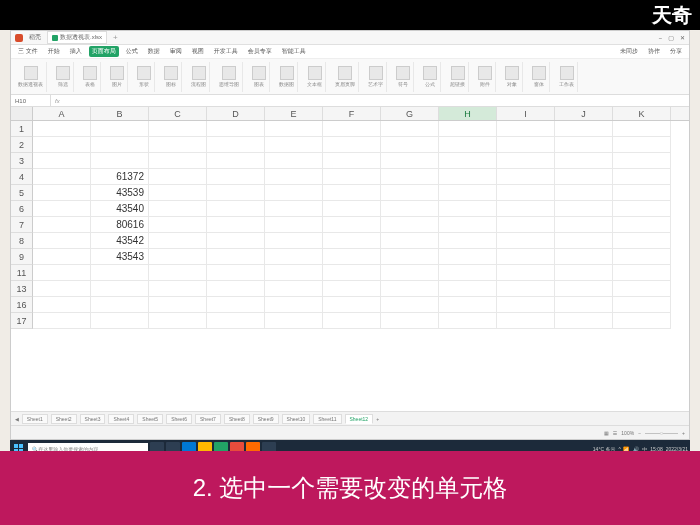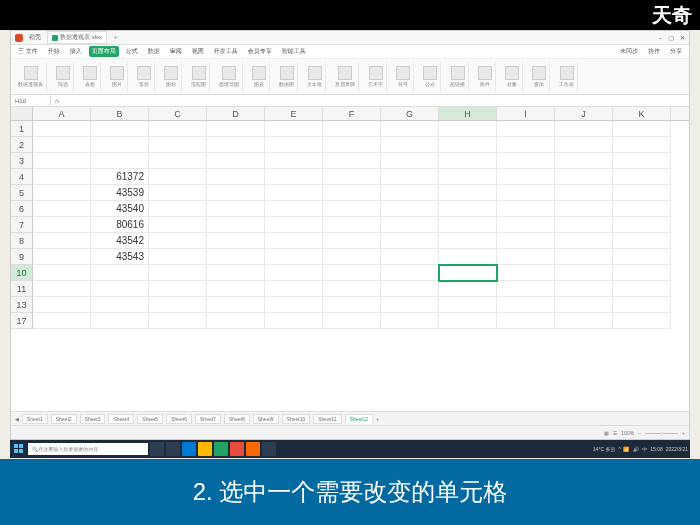--- a/index.html
+++ b/index.html
@@ -38,21 +38,21 @@
   .sheettabs .st { padding: 1px 4px; border: 1px solid #ddd; background: #fafafa; }
   .sheettabs .st.active { background: #fff; color: #22a366; border-bottom: 1px solid #fff; }
   .statusbar { position: absolute; bottom: 0; left: 0; right: 0; height: 14px; background: #f3f3f3; border-top: 1px solid #ddd; display: flex; align-items: center; font-size: 5px; color: #777; padding: 0 4px; justify-content: flex-end; gap: 4px; }
   .taskbar { height: 18px; background: #1c2a3a; width: 680px; margin: 0 auto; display: flex; align-items: center; padding: 0 2px; gap: 2px; }
   .taskbar .win { width: 14px; height: 14px; display: flex; align-items: center; justify-content: center; }
   .taskbar .win svg { width: 10px; height: 10px; }
   .taskbar .search { flex: 0 0 120px; height: 12px; background: #fff; font-size: 5px; color: #888; display: flex; align-items: center; padding-left: 4px; }
   .taskbar .ticon { width: 14px; height: 14px; background: #2d3e52; border-radius: 1px; }
   .taskbar .spacer { flex: 1; }
   .taskbar .tray { display: flex; gap: 3px; align-items: center; font-size: 5px; color: #ccc; }
-  .caption-bar { background: #0369a1; height: 66px; width: 100%; position: absolute; bottom: 0; display: flex; flex-direction: column; align-items: center; justify-content: center; }
+  .caption-bar { background: #be185d; height: 74px; width: 100%; position: absolute; bottom: 0; display: flex; flex-direction: column; align-items: center; justify-content: center; }
   .caption-bar .cap { color: #fff; font-size: 24px; font-weight: 400; text-align: center; }
   .monitor-stand { width: 680px; margin: 0 auto; height: 8px; background: linear-gradient(#e8e8e8,#d0d0d0); border-radius: 0 0 6px 6px; }
 </style>
 </head>
 <body>
 
 <div class="black-top">
   <div class="watermark">天奇</div>
 </div>
 
@@ -316,49 +316,49 @@
           <div class="cell"></div>
           <div class="cell"></div>
           <div class="cell"></div>
           <div class="cell"></div>
           <div class="cell"></div>
           <div class="cell"></div>
           <div class="cell"></div>
           <div class="cell"></div>
         </div>
         <div class="row">
-          <div class="rh sel">10</div>
-          <div class="cell"></div>
-          <div class="cell"></div>
-          <div class="cell"></div>
-          <div class="cell"></div>
-          <div class="cell"></div>
-          <div class="cell"></div>
-          <div class="cell"></div>
-          <div class="cell selected"></div>
-          <div class="cell"></div>
-          <div class="cell"></div>
-          <div class="cell"></div>
-        </div>
-        <div class="row">
           <div class="rh">11</div>
           <div class="cell"></div>
           <div class="cell"></div>
           <div class="cell"></div>
           <div class="cell"></div>
           <div class="cell"></div>
           <div class="cell"></div>
           <div class="cell"></div>
           <div class="cell"></div>
           <div class="cell"></div>
           <div class="cell"></div>
           <div class="cell"></div>
         </div>
         <div class="row">
           <div class="rh">13</div>
+          <div class="cell"></div>
+          <div class="cell"></div>
+          <div class="cell"></div>
+          <div class="cell"></div>
+          <div class="cell"></div>
+          <div class="cell"></div>
+          <div class="cell"></div>
+          <div class="cell"></div>
+          <div class="cell"></div>
+          <div class="cell"></div>
+          <div class="cell"></div>
+        </div>
+        <div class="row">
+          <div class="rh">16</div>
           <div class="cell"></div>
           <div class="cell"></div>
           <div class="cell"></div>
           <div class="cell"></div>
           <div class="cell"></div>
           <div class="cell"></div>
           <div class="cell"></div>
           <div class="cell"></div>
           <div class="cell"></div>
           <div class="cell"></div>

